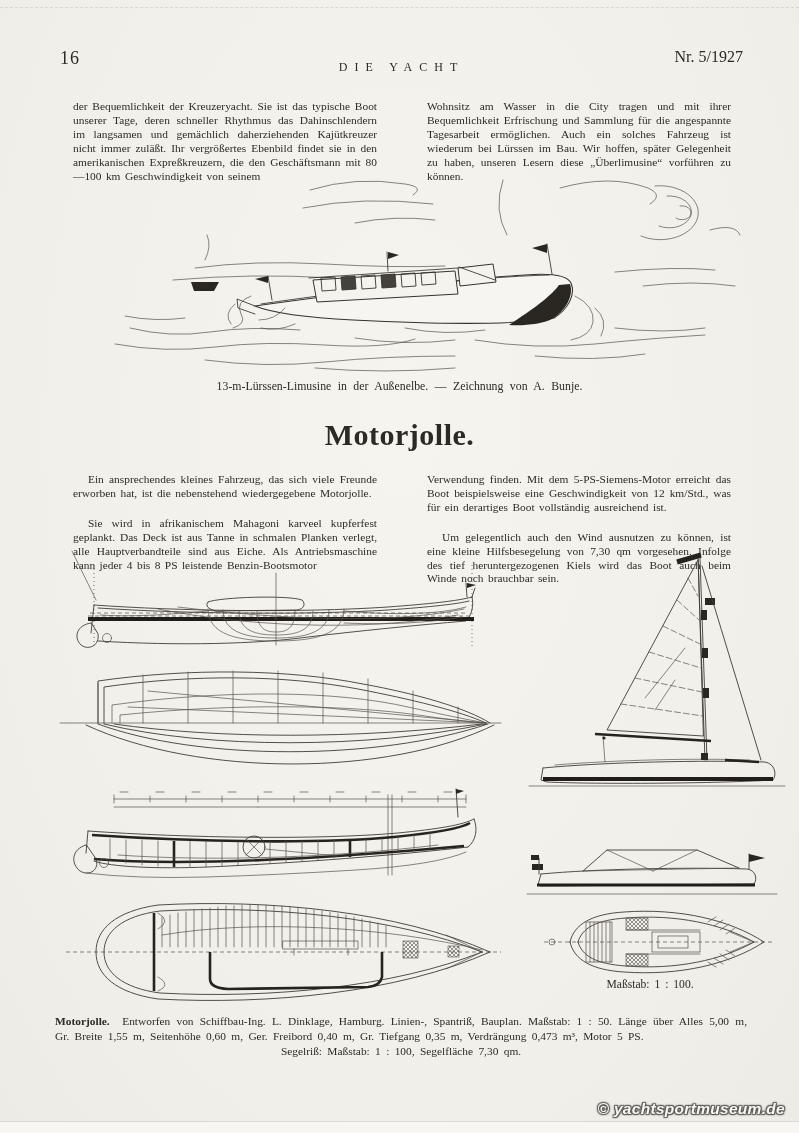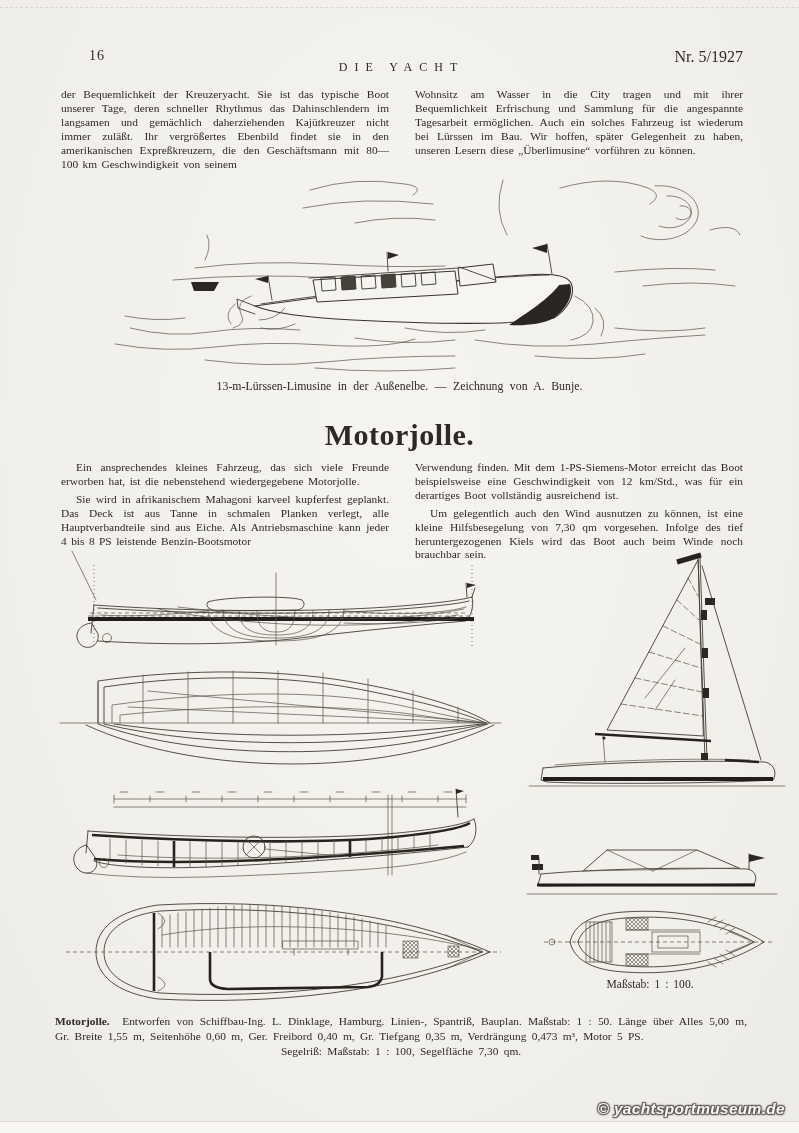--- a/index.html
+++ b/index.html
@@ -5,27 +5,27 @@
   html,body{margin:0;padding:0;background:#9a9894;}
   .page{position:relative;width:799px;height:1133px;margin:0 auto;overflow:hidden;
         background:#f3f1ec;
         background-image:radial-gradient(ellipse at 50% 38%,#f6f4ef 0%,#f1efe9 70%,#edebe5 100%);
         font-family:"Liberation Serif","DejaVu Serif",serif;color:#2d2a26;}
   .top-edge{position:absolute;top:7px;left:0;width:100%;border-top:1px dashed #dad7d1;}
   .bottom-edge{position:absolute;top:1121px;left:0;width:100%;border-top:1px solid #dcd9d3;}
   .bottom-strip{position:absolute;top:1122px;left:0;width:100%;height:11px;background:#f8f6f2;}
 
   .header{position:absolute;top:46px;left:60px;right:56px;height:20px;}
-  .page-number{position:absolute;left:0;top:2px;font-size:14px;letter-spacing:1px;margin-left:29px;}
+  .page-number{position:absolute;left:0;top:2px;font-size:18px;letter-spacing:1px;}
   .journal-title{position:absolute;left:50%;transform:translateX(-50%);top:14px;font-size:12px;letter-spacing:7px;white-space:nowrap;}
   .issue{position:absolute;right:0;top:2px;font-size:16px;}
 
   .cols{position:absolute;left:57px;width:690px;display:flex;gap:18px;}
   .col{width:336px;font-size:11.4px;line-height:1.22;text-align:justify;word-spacing:1.6px;}
-  .col p{margin:4px;}
+  .col p{margin:16px;}
   .col p.ind{text-indent:15px;}
   .intro-cols{top:84px;}
   .article-cols{top:457px;}
 
   .sketch-caption{position:absolute;top:379px;left:0;width:100%;text-align:center;
                   font-size:11.8px;word-spacing:3.5px;}
   .article-heading{position:absolute;top:418px;left:0;width:100%;text-align:center;
                    font-size:30px;font-weight:bold;letter-spacing:.5px;}
 
   .plans-caption{position:absolute;top:977px;left:528px;width:244px;text-align:center;
@@ -132,21 +132,21 @@
 
   <div class="sketch-caption">13-m-Lürssen-Limusine in der Außenelbe. — Zeichnung von A. Bunje.</div>
   <div class="article-heading">Motorjolle.</div>
 
   <div class="cols article-cols">
     <div class="col">
       <p class="ind">Ein ansprechendes kleines Fahrzeug, das sich viele Freunde erworben hat, ist die nebenstehend wiedergegebene Motorjolle.</p>
       <p class="ind">Sie wird in afrikanischem Mahagoni karveel kupferfest geplankt.  Das Deck ist aus Tanne in schmalen Planken verlegt, alle Hauptverbandteile sind aus Eiche.  Als Antriebsmaschine kann jeder 4 bis 8 PS leistende Benzin-Bootsmotor</p>
     </div>
     <div class="col">
-      <p>Verwendung finden.  Mit dem 1-PS-Siemens-Motor erreicht das Boot beispielsweise eine Geschwindigkeit von 12 km/Std., was für ein derartiges Boot vollständig ausreichend ist.</p>
+      <p>Verwendung finden.  Mit dem 5-PS-Siemens-Motor erreicht das Boot beispielsweise eine Geschwindigkeit von 12 km/Std., was für ein derartiges Boot vollständig ausreichend ist.</p>
       <p class="ind">Um gelegentlich auch den Wind ausnutzen zu können, ist eine kleine Hilfsbesegelung von 7,30 qm vorgesehen.  Infolge des tief heruntergezogenen Kiels wird das Boot auch beim Winde noch brauchbar sein.</p>
     </div>
   </div>
 
   <svg class="draw" style="left:58px;top:545px;" width="445" height="118" viewBox="0 0 445 118">
     <path class="s2" d="M14,6 L38,55"></path>
     <path class="s1" d="M36,60 C120,66 240,68 330,62 C370,59 400,56 414,52"></path>
     <path class="s1" d="M40,63 C130,69 250,70 330,65 C372,62 400,59 411,56"></path>
     <path class="s1" d="M414,52 L417,43"></path>
     <path class="s1" d="M408,38 L409,52"></path>

